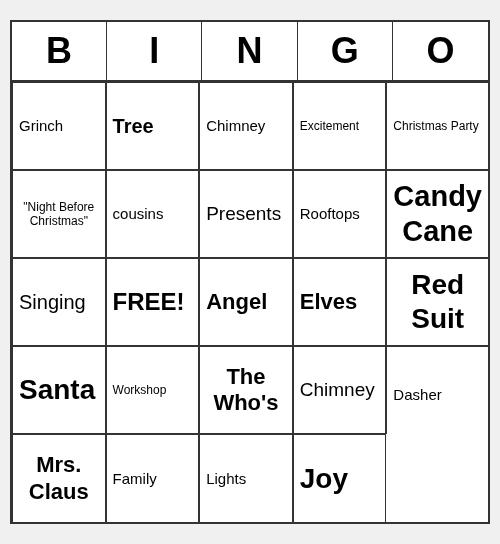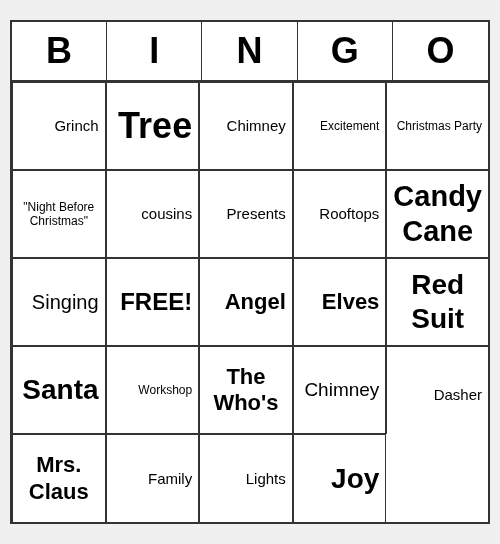--- a/index.html
+++ b/index.html
@@ -34,21 +34,21 @@
     .bingo-grid {
       display: grid;
       grid-template-columns: repeat(5, 1fr);
       grid-template-rows: repeat(5, 1fr);
     }
     .bingo-cell {
       border: 1px solid #333;
       text-align: center;
       display: flex;
       align-items: center;
-      justify-content: flex-end;
+      justify-content: flex-start;
       min-height: 88px;
       padding: 6px;
       font-size: 14px;
       line-height: 1.2;
     }
     .bingo-cell:nth-child(5n) {
       border-right: none;
     }
     .bingo-cell:nth-last-child(-n+5) {
       border-bottom: none;
@@ -63,39 +63,39 @@
       <div class="bingo-header-cell">I</div>
       <div class="bingo-header-cell">N</div>
       <div class="bingo-header-cell">G</div>
       <div class="bingo-header-cell">O</div>
     </div>
   <div class="bingo-grid">
   <div class="bingo-cell">
         <span style="font-size: 15px;">Grinch</span>
       </div>
       <div class="bingo-cell">
-        <span style="font-size: 36px; font-weight: bold;">Tree</span>
+        <span style="font-size: 20px; font-weight: bold;">Tree</span>
       </div>
       <div class="bingo-cell">
         <span style="font-size: 15px;">Chimney</span>
       </div>
       <div class="bingo-cell">
         <span style="font-size: 12px;">Excitement</span>
       </div>
       <div class="bingo-cell">
         <span style="font-size: 12px;">Christmas Party</span>
       </div>
       <div class="bingo-cell">
         <span style="font-size: 12px;">"Night Before Christmas"</span>
       </div>
       <div class="bingo-cell">
         <span style="font-size: 15px;">cousins</span>
       </div>
       <div class="bingo-cell">
-        <span style="font-size: 15px;">Presents</span>
+        <span style="font-size: 19px;">Presents</span>
       </div>
       <div class="bingo-cell">
         <span style="font-size: 15px;">Rooftops</span>
       </div>
       <div class="bingo-cell">
         <span style="font-size: 29px; font-weight: bold;">Candy Cane</span>
       </div>
       <div class="bingo-cell">
         <span style="font-size: 20px;">Singing</span>
       </div>

